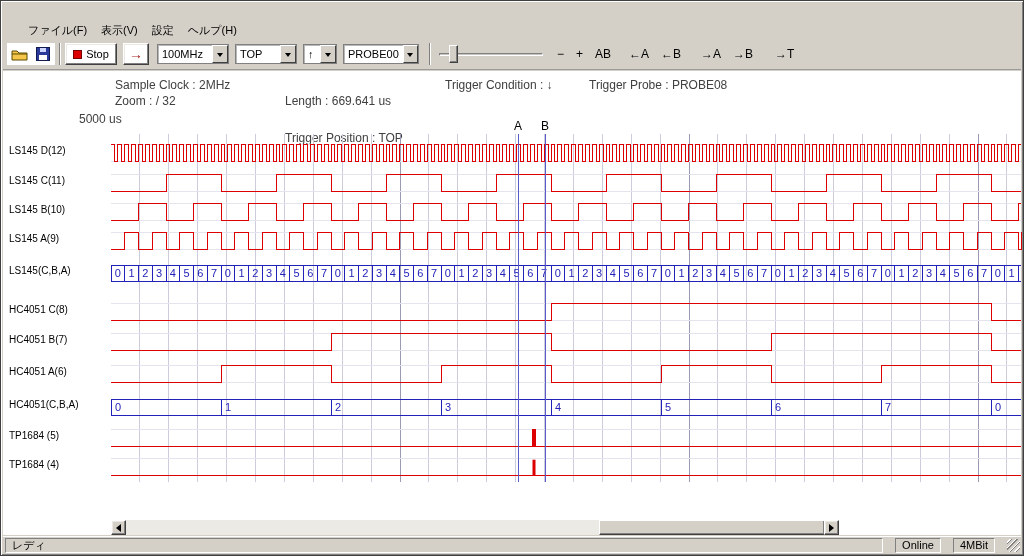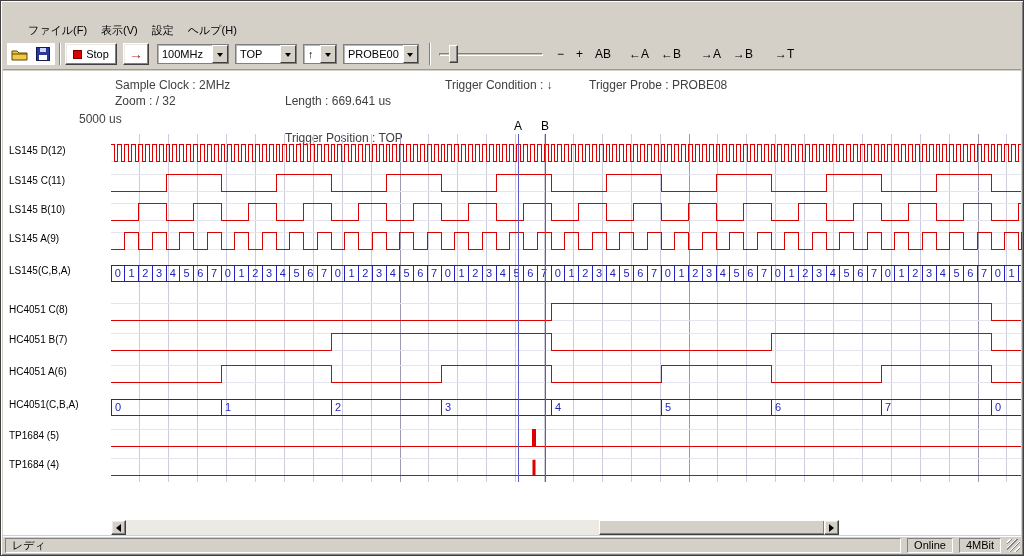--- a/index.html
+++ b/index.html
@@ -68,21 +68,21 @@
             box-shadow:inset -1px -1px 0 #808080, inset 1px 1px 0 #ece9e4;
             display:flex; align-items:center; justify-content:center; }
   .hs-left { left:0; } .hs-right { right:0; }
   .tri-left  { width:0; height:0; border:4px solid transparent; border-right:5px solid #000; margin-left:-4px; }
   .tri-right { width:0; height:0; border:4px solid transparent; border-left:5px solid #000; margin-right:-4px; }
   .hs-thumb { position:absolute; left:488px; top:0; width:226px; height:15px; background:#d4d0c8;
               border:1px solid; border-color:#fff #404040 #404040 #fff; box-shadow:inset -1px -1px 0 #808080; }
 
   
   .statusbar { position:absolute; left:2px; right:2px; bottom:2px; height:17px; background:#d4d0c8;
-               display:flex; align-items:center; gap:6px; font-size:11px; padding:1px 1px 1px 2px;
+               display:flex; align-items:center; gap:12px; font-size:11px; padding:1px 1px 1px 2px;
                border-top:1px solid #fff; }
   .sb-panel { border:1px solid; border-color:#808080 #fff #fff #808080; height:15px;
               line-height:13px; padding:0 6px; white-space:nowrap; }
   .sb-main { flex:1; }
   .sb-grip { width:13px; height:13px; align-self:flex-end;
              background:repeating-linear-gradient(135deg,#d4d0c8 0 2px,#ffffff 2px 3px,#808080 3px 4px); }
 </style>
 </head>
 <body>
 

